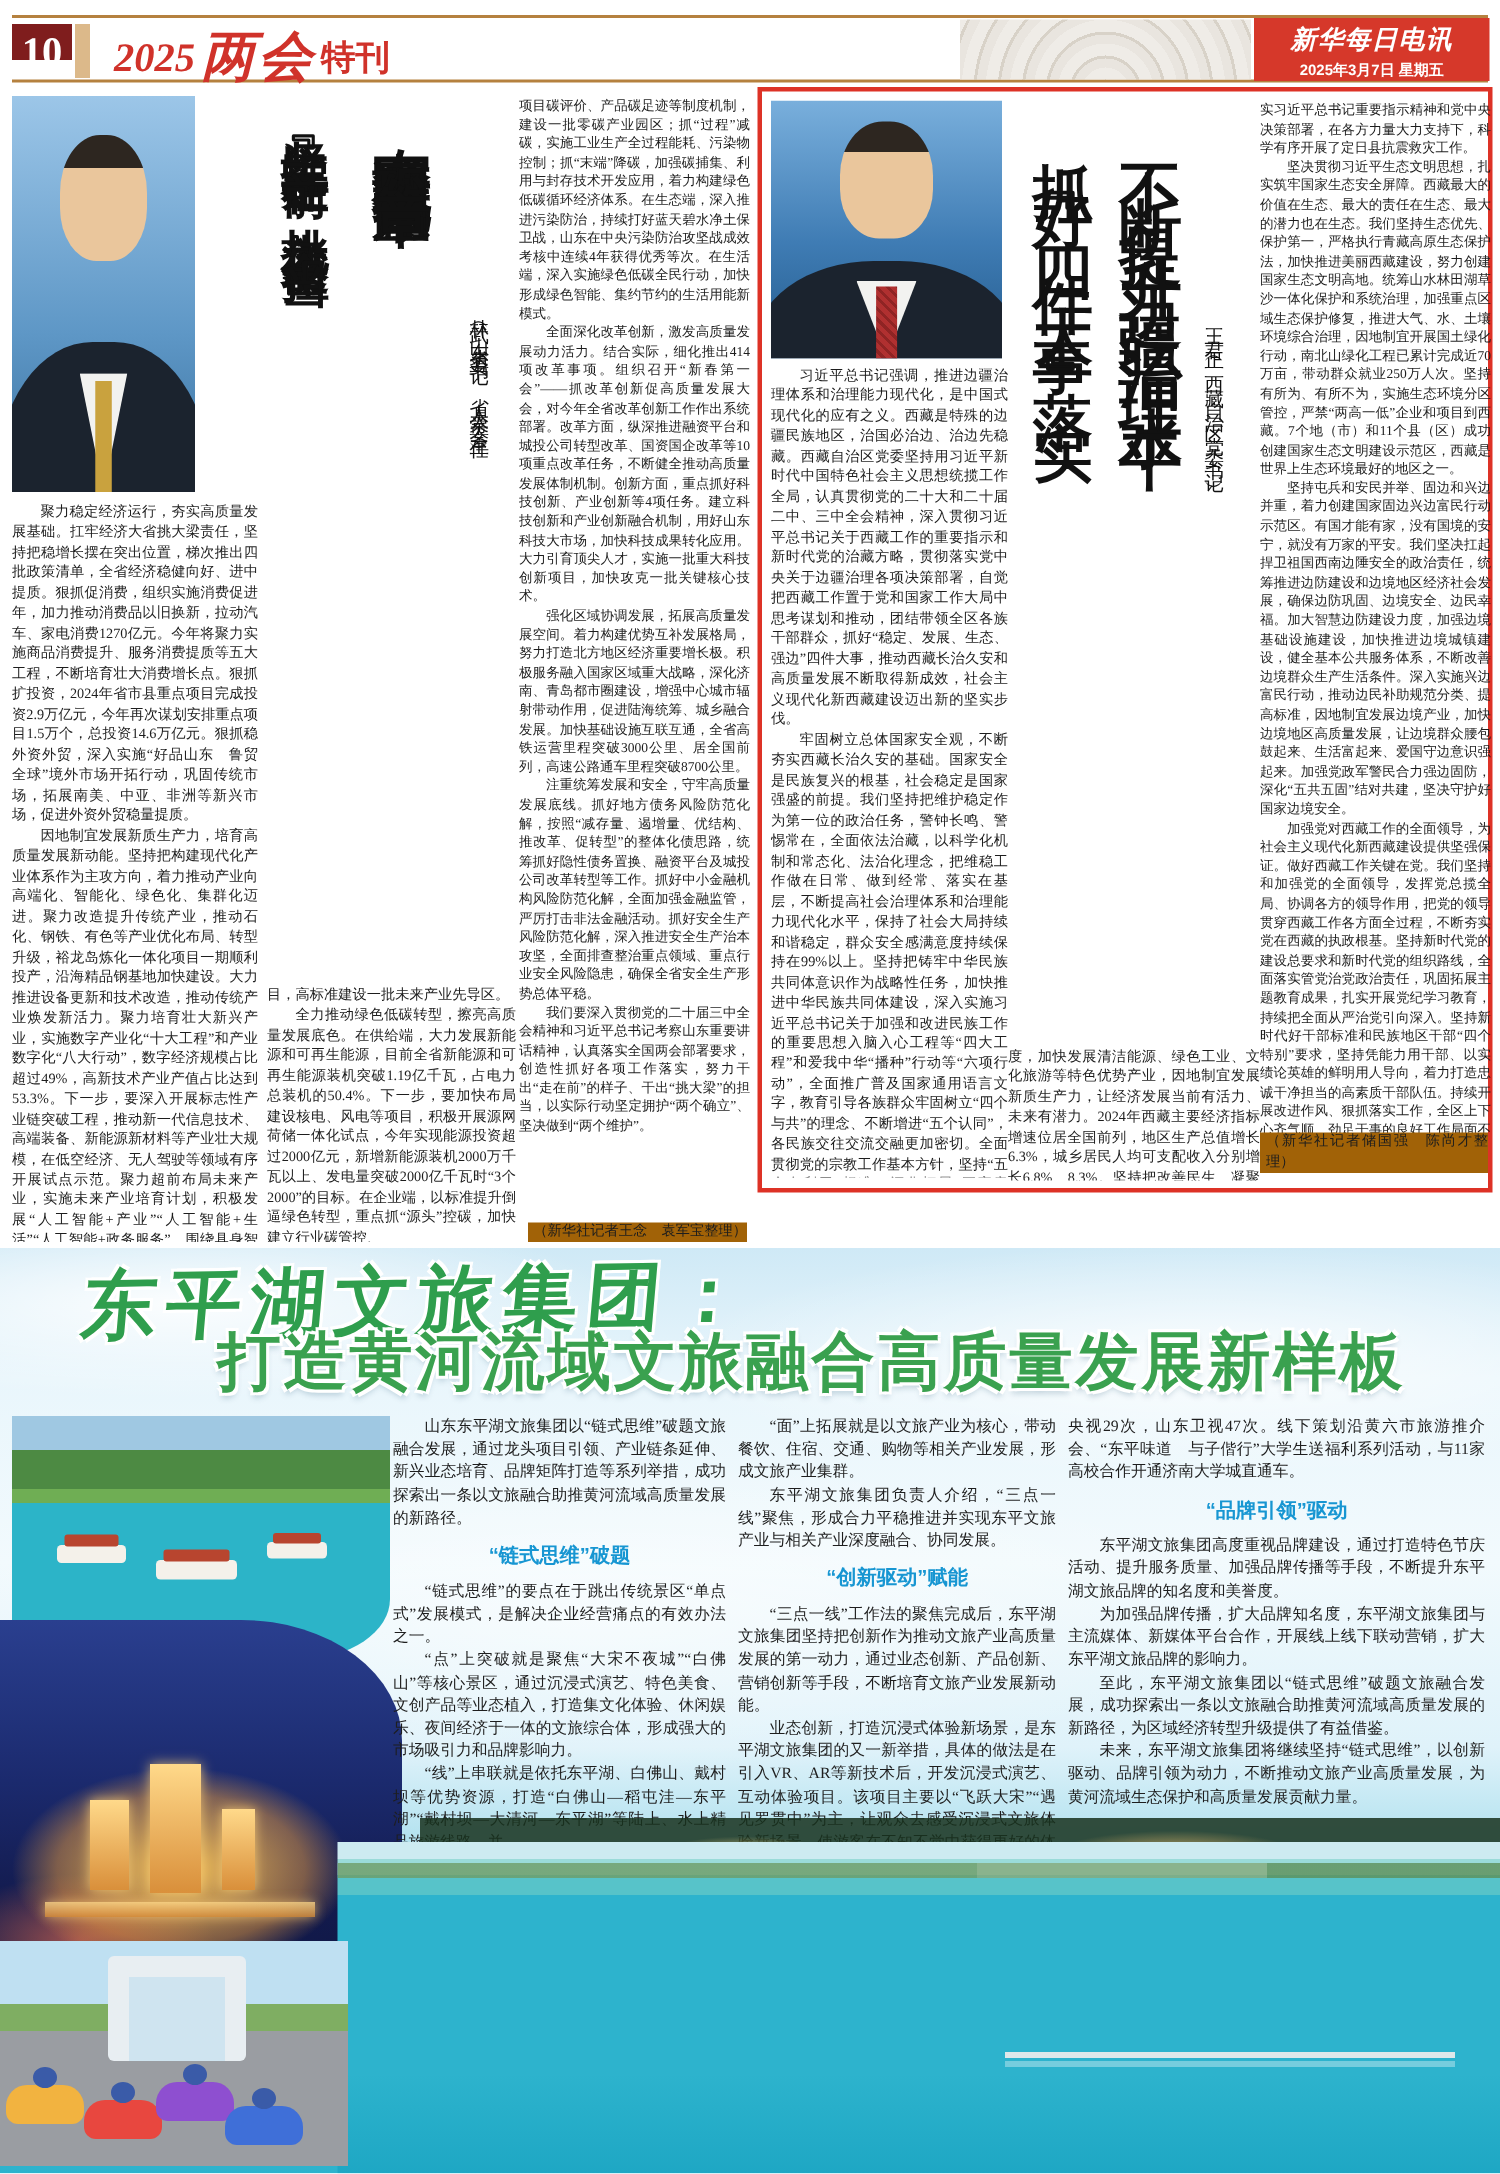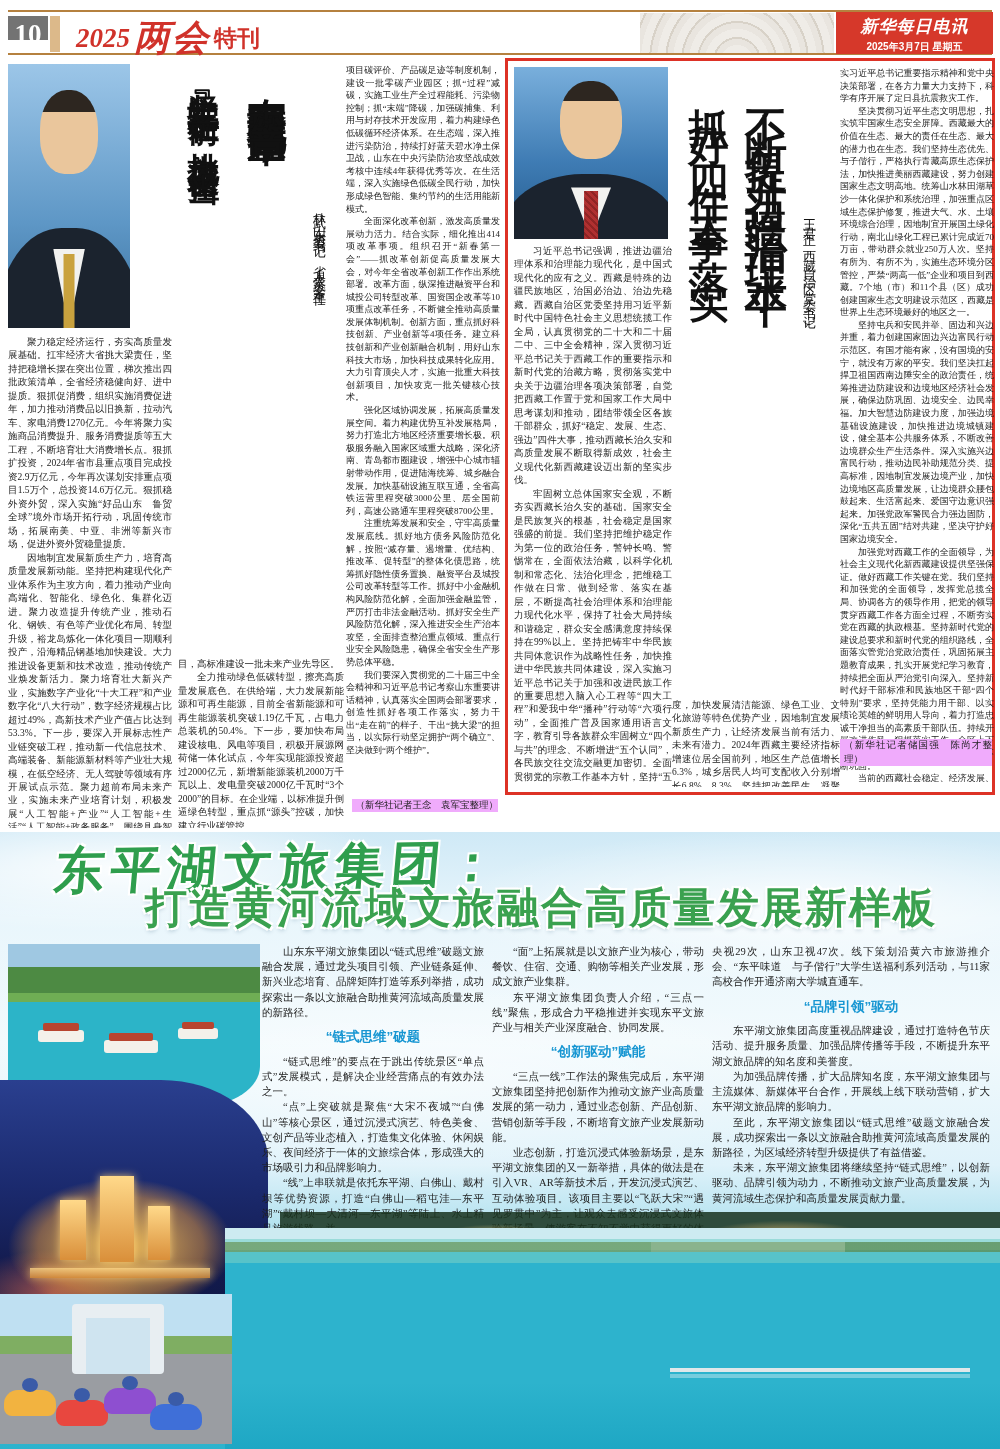--- a/index.html
+++ b/index.html
@@ -1,38 +1,38 @@
 <!DOCTYPE html>
 <html><head>
 <meta charset="utf-8">
 <style>
   html,body{margin:0;padding:0;}
   body{width:1000px;height:1449px;background:#ffffff;font-family:"Liberation Serif","DejaVu Serif",serif;}
   .page{position:relative;width:1000px;height:1449px;overflow:hidden;background:#fff;}
   
   .rule{position:absolute;left:8px;width:984px;height:2px;background:#b5813f;}
   .rule.top{top:10px;} .rule.bottom{top:53px;}
-  .pagenum{position:absolute;left:8px;top:16px;width:40px;height:24px;background:#737373;color:#fff;
+  .pagenum{position:absolute;left:8px;top:16px;width:40px;height:24px;background:#7f1d1d;color:#fff;
     font-weight:bold;font-size:27px;text-align:center;line-height:36px;font-family:"Liberation Serif",serif;}
   .pagenum-strip{position:absolute;left:50px;top:16px;width:10px;height:36px;background:#dcb98a;}
   .section-title{position:absolute;left:76px;top:14px;height:40px;color:#d0322a;white-space:nowrap;}
   .section-title .yr{font-size:27px;font-weight:bold;font-style:italic;vertical-align:middle;}
   .section-title .lh{font-size:36px;font-weight:bold;font-style:italic;vertical-align:middle;letter-spacing:2px;}
   .section-title .sf{font-size:23px;font-weight:bold;vertical-align:middle;}
   .header-deco{position:absolute;left:640px;top:13px;width:194px;height:40px;overflow:hidden;
     background:repeating-radial-gradient(circle at 50% 120%, #e9e5df 0 6px, #d8d2c8 6px 8px, #efece7 8px 16px);}
   .masthead{position:absolute;left:836px;top:12px;width:157px;height:42px;background:#d6382a;color:#fff;text-align:center;}
   .masthead .mh-name{font-size:17px;font-weight:bold;letter-spacing:1px;margin-top:3px;font-style:italic;}
   .masthead .mh-date{font-size:10px;margin-top:2px;font-family:"Liberation Sans",sans-serif;font-weight:bold;}
   
   .vert{writing-mode:vertical-rl;text-orientation:mixed;}
   .body-col{font-size:9.5px;line-height:1.42;text-align:justify;color:#1d1d1d;overflow:hidden;position:absolute;}
   .body-col p{margin:0;text-indent:2em;font-family:Liberation Serif, serif;}
   .body-col p.cont{text-indent:0;}
-  .credit{position:absolute;right:2px;bottom:16px;background:#f0abfc;font-size:9.5px;color:#1d1d1d;padding-left:4px;}
+  .credit{position:absolute;right:2px;bottom:0;background:#a16207;font-size:9.5px;color:#1d1d1d;padding-left:4px;}
   
   .art-left{position:absolute;left:8px;top:62px;width:492px;height:766px;}
   .portrait{position:absolute;overflow:hidden;}
   .portrait .sky{position:absolute;inset:0;}
   .portrait .head{position:absolute;left:50%;transform:translateX(-50%);background:linear-gradient(180deg,#2d2620 0 26%,#eac69c 26% 100%);border-radius:46% 46% 42% 42%;}
   .portrait .body{position:absolute;bottom:0;left:-8%;width:116%;height:38%;background:#1b232e;border-radius:45% 45% 0 0/90% 90% 0 0;}
   .portrait .shirt{position:absolute;bottom:0;left:50%;transform:translateX(-50%);width:26%;height:30%;background:#f2f2f0;clip-path:polygon(50% 100%,0 0,100% 0);}
   .portrait .tie{position:absolute;bottom:0;left:50%;transform:translateX(-50%);width:9%;height:28%;}
   .kicker-v,.headline-v{position:absolute;font-weight:bold;color:#111;}
   .al-kicker{left:172px;top:6px;height:640px;font-size:32px;letter-spacing:3px;width:46px;}
@@ -180,21 +180,21 @@
     <div class="vert headline-v ar-head">不断提升边疆治理水平</div>
     <div class="vert byline-v ar-byline">王君正（西藏自治区党委书记）</div>
 
     <div class="body-col col-f">
       <p class="cont">度，加快发展清洁能源、绿色工业、文化旅游等特色优势产业，因地制宜发展新质生产力，让经济发展当前有活力、未来有潜力。2024年西藏主要经济指标增速位居全国前列，地区生产总值增长6.3%，城乡居民人均可支配收入分别增长6.8%、8.3%。坚持把改善民生、凝聚人心作为出发点和落脚点，把群众身边的小事当作各级党委、政府的大事来抓，深入实施“十大民生工程”，扎实办好21件民生实事，稳步提升13项民生保障指标，各族群众的获得感、幸福感、安全感不断增强。认真贯彻落</p>
     </div>
 
     <div class="body-col col-g">
       <p class="cont">实习近平总书记重要指示精神和党中央决策部署，在各方力量大力支持下，科学有序开展了定日县抗震救灾工作。</p>
       <div>
-          <p>坚决贯彻习近平生态文明思想，扎实筑牢国家生态安全屏障。西藏最大的价值在生态、最大的责任在生态、最大的潜力也在生态。我们坚持生态优先、与子偕行，严格执行青藏高原生态保护法，加快推进美丽西藏建设，努力创建国家生态文明高地。统筹山水林田湖草沙一体化保护和系统治理，加强重点区域生态保护修复，推进大气、水、土壤环境综合治理，因地制宜开展国土绿化行动，南北山绿化工程已累计完成近70万亩，带动群众就业250万人次。坚持有所为、有所不为，实施生态环境分区管控，严禁“两高一低”企业和项目到西藏。7个地（市）和11个县（区）成功创建国家生态文明建设示范区，西藏是世界上生态环境最好的地区之一。</p>
+          <p>坚决贯彻习近平生态文明思想，扎实筑牢国家生态安全屏障。西藏最大的价值在生态、最大的责任在生态、最大的潜力也在生态。我们坚持生态优先、保护第一，严格执行青藏高原生态保护法，加快推进美丽西藏建设，努力创建国家生态文明高地。统筹山水林田湖草沙一体化保护和系统治理，加强重点区域生态保护修复，推进大气、水、土壤环境综合治理，因地制宜开展国土绿化行动，南北山绿化工程已累计完成近70万亩，带动群众就业250万人次。坚持有所为、有所不为，实施生态环境分区管控，严禁“两高一低”企业和项目到西藏。7个地（市）和11个县（区）成功创建国家生态文明建设示范区，西藏是世界上生态环境最好的地区之一。</p>
           <p>坚持屯兵和安民并举、固边和兴边并重，着力创建国家固边兴边富民行动示范区。有国才能有家，没有国境的安宁，就没有万家的平安。我们坚决扛起捍卫祖国西南边陲安全的政治责任，统筹推进边防建设和边境地区经济社会发展，确保边防巩固、边境安全、边民幸福。加大智慧边防建设力度，加强边境基础设施建设，加快推进边境城镇建设，健全基本公共服务体系，不断改善边境群众生产生活条件。深入实施兴边富民行动，推动边民补助规范分类、提高标准，因地制宜发展边境产业，加快边境地区高质量发展，让边境群众腰包鼓起来、生活富起来、爱国守边意识强起来。加强党政军警民合力强边固防，深化“五共五固”结对共建，坚决守护好国家边境安全。</p>
           <p>加强党对西藏工作的全面领导，为社会主义现代化新西藏建设提供坚强保证。做好西藏工作关键在党。我们坚持和加强党的全面领导，发挥党总揽全局、协调各方的领导作用，把党的领导贯穿西藏工作各方面全过程，不断夯实党在西藏的执政根基。坚持新时代党的建设总要求和新时代党的组织路线，全面落实管党治党政治责任，巩固拓展主题教育成果，扎实开展党纪学习教育，持续把全面从严治党引向深入。坚持新时代好干部标准和民族地区干部“四个特别”要求，坚持凭能力用干部、以实绩论英雄的鲜明用人导向，着力打造忠诚干净担当的高素质干部队伍。持续开展改进作风、狠抓落实工作，全区上下心齐气顺、劲足干事的良好工作局面不断巩固。</p>
           <p>当前的西藏社会稳定、经济发展、民族团结、宗教和睦、人民安居乐业，谱写了新时代“党的光辉照边疆、边疆人民心向党”的生动篇章。我们将更加紧密地团结在以习近平同志为核心的党中央周围，团结一致、凝心聚力，持之以恒抓好“四件大事”落实，推动西藏长治久安和高质量发展，努力建设社会主义现代化新西藏。</p>
         </div>
       <span class="credit">（新华社记者储国强　陈尚才整理）</span>
     </div>
   </div>
 
   <div class="feature">
 

